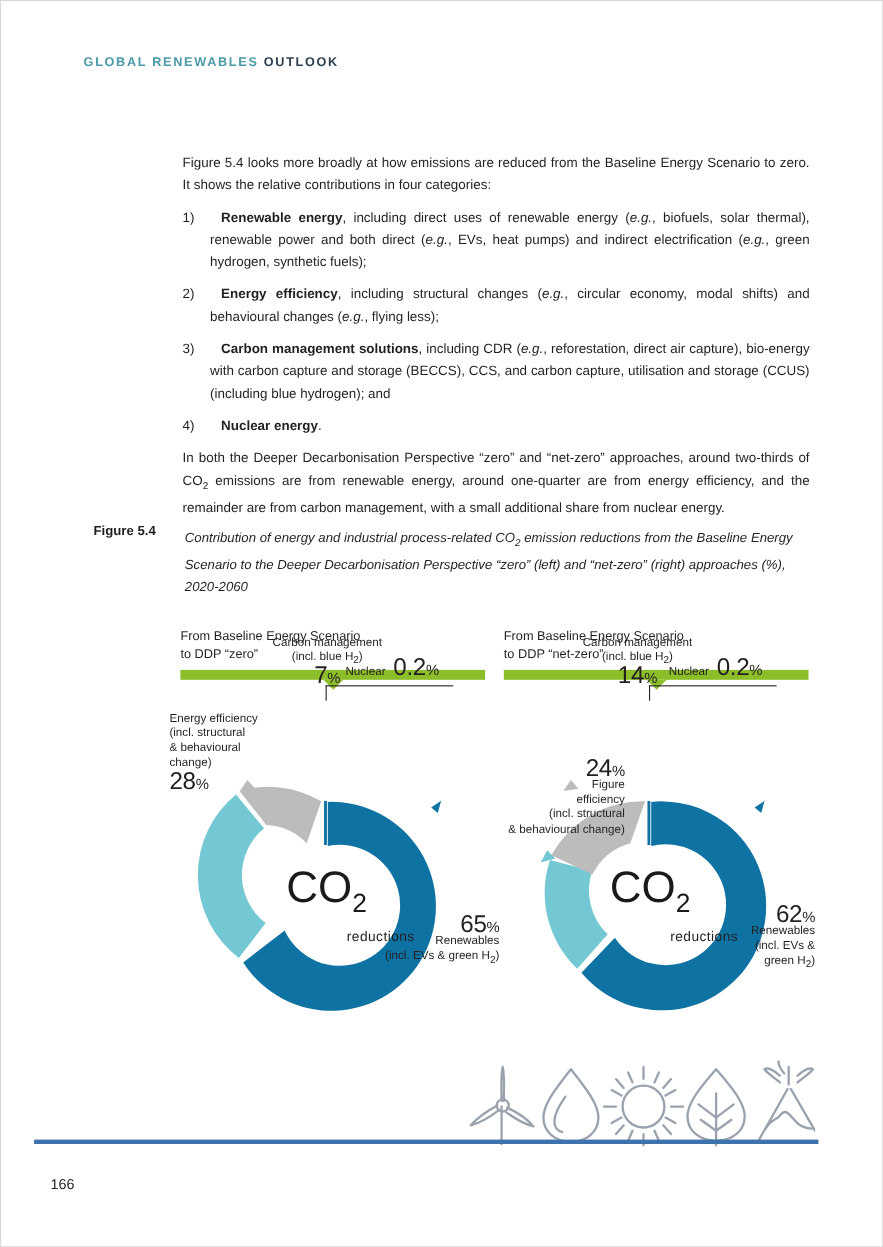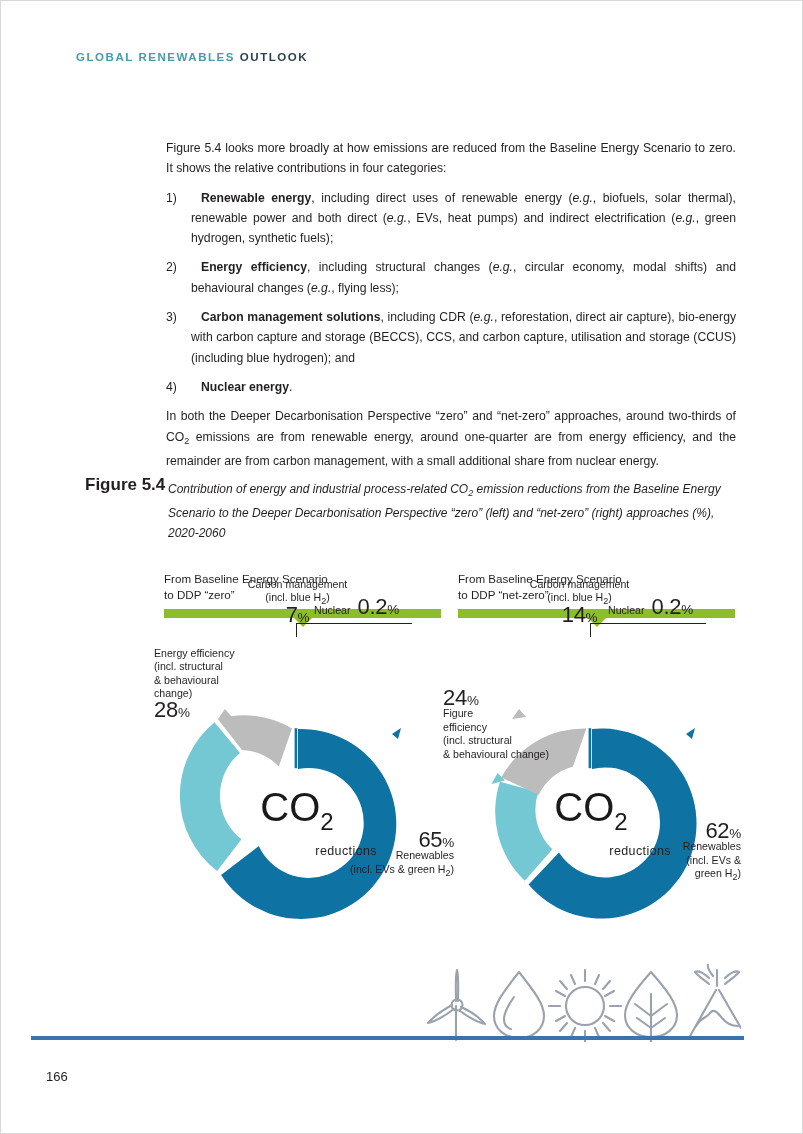--- a/index.html
+++ b/index.html
@@ -38,21 +38,21 @@
   .ol li .num{position:absolute;left:0;top:0;}
   b.lead{font-weight:700;margin-left:10px;}
   i{font-style:italic;}
   .after-list{margin-top:15px;}
   sub{font-size:9px;}
 
   
   .fig-wrap{position:absolute;left:84px;top:474px;width:655px;}
   .fig-head{display:flex;align-items:flex-start;}
   .fig-label{
-    font-size:17px;font-weight:700;color:#231f20;
+    font-size:12px;font-weight:700;color:#231f20;
     width:83px;flex:0 0 83px;white-space:nowrap;
   }
   .fig-titles{flex:1 1 auto;}
   .fig-title{font-size:12px;font-weight:700;color:#231f20;line-height:17px;}
   .fig-sub{
     font-size:12px;font-style:italic;color:#231f20;
     line-height:20px;margin-top:4px;
   }
 
   
@@ -242,21 +242,21 @@
 
         <div class="nuclear-wrap" style="left:150px;top:-24px;">
           <div style="display:flex;align-items:baseline;white-space:nowrap;">
             <span class="lbl" style="position:static;">Nuclear</span>
             <span class="pct" style="margin-left:7px;"><span>0.2</span><span class="sm">%</span></span>
           </div>
           <div class="nuclear-line" style="left:-18px;top:29px;width:116px;"></div>
           <div class="nuclear-tick" style="left:-18px;top:29px;height:14px;"></div>
         </div>
 
-        <div class="lbl" style="left:-15px;top:73px;width:125px;">
+        <div class="lbl" style="left:-15px;top:73px;width:125px;text-align:right;">
           <div class="pct"><span>24</span><span class="sm">%</span></div>
           <div>Figure</div>
           <div>efficiency</div>
           <div>(incl. structural</div>
           <div>&amp; behavioural change)</div>
         </div>
 
         <div class="lbl" style="left:138px;top:206px;width:145px;text-align:right;">
           <div class="pct"><span>62</span><span class="sm">%</span></div>
           <div>Renewables</div>

